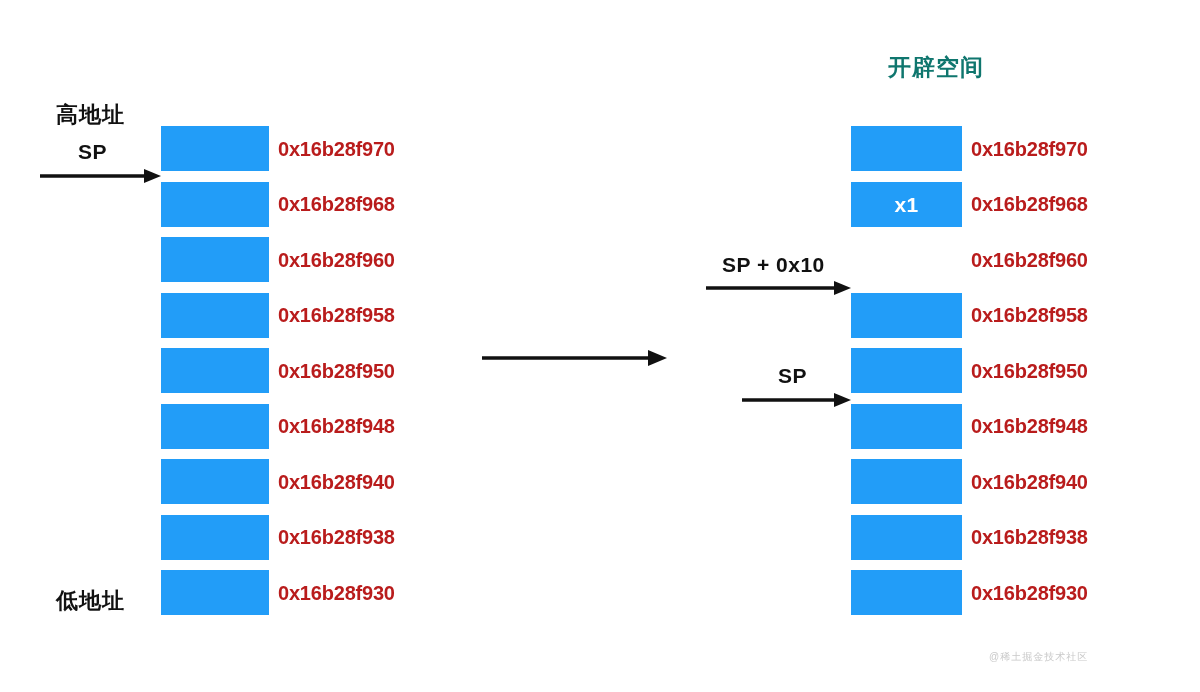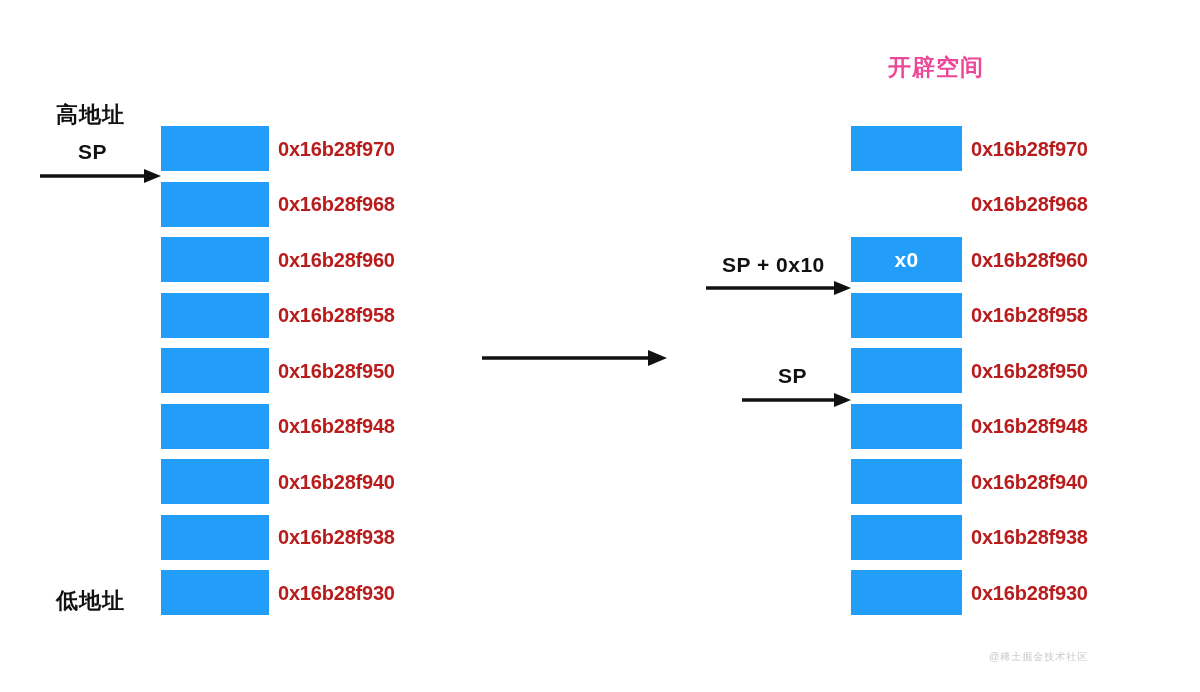--- a/index.html
+++ b/index.html
@@ -55,21 +55,21 @@
   .cn-label {
     position: absolute;
     color: #111111;
     font-weight: bold;
     font-size: 22px;
     white-space: nowrap;
     letter-spacing: 1px;
   }
   .panel-title {
     position: absolute;
-    color: #ec4899;
+    color: #0f766e;
     font-weight: bold;
     font-size: 23px;
     white-space: nowrap;
     letter-spacing: 1px;
   }
   .ptr-label {
     position: absolute;
     color: #111111;
     font-weight: bold;
     font-size: 21px;
@@ -170,26 +170,26 @@
       <polygon points="92,3 109,10 92,17" fill="#111111"></polygon>
     </svg>
   </div>
 
   <div class="stack" id="right-stack" style="left: 851px; top: 126px; width: 320px; height: 489px;">
       <div class="cell-row" style="top: 0px; height: 45px; width: 100%;">
         <div class="cell-box" style="width: 111px; height: 45px; background: rgb(34, 157, 248);"></div>
         <div class="cell-addr" style="left: 120px;">0x16b28f970</div>
       </div>
       <div class="cell-row" style="top: 55.5px; height: 45px; width: 100%;">
+        <div class="cell-box" style="width: 111px; height: 45px; background: rgb(34, 157, 248);">
+          <span class="cell-reg">x1</span>
+        </div>
         <div class="cell-addr" style="left: 120px;">0x16b28f968</div>
       </div>
       <div class="cell-row" style="top: 111px; height: 45px; width: 100%;">
-        <div class="cell-box" style="width: 111px; height: 45px; background: rgb(34, 157, 248);">
-          <span class="cell-reg">x0</span>
-        </div>
         <div class="cell-addr" style="left: 120px;">0x16b28f960</div>
       </div>
       <div class="cell-row" style="top: 166.5px; height: 45px; width: 100%;">
         <div class="cell-box" style="width: 111px; height: 45px; background: rgb(34, 157, 248);"></div>
         <div class="cell-addr" style="left: 120px;">0x16b28f958</div>
       </div>
       <div class="cell-row" style="top: 222px; height: 45px; width: 100%;">
         <div class="cell-box" style="width: 111px; height: 45px; background: rgb(34, 157, 248);"></div>
         <div class="cell-addr" style="left: 120px;">0x16b28f950</div>
       </div>

